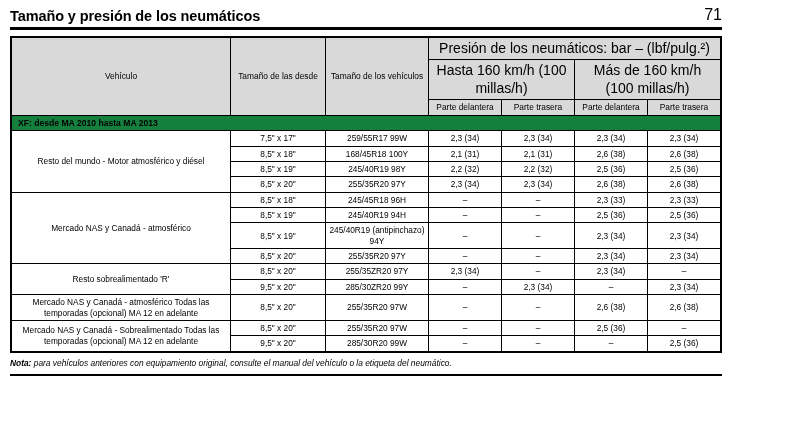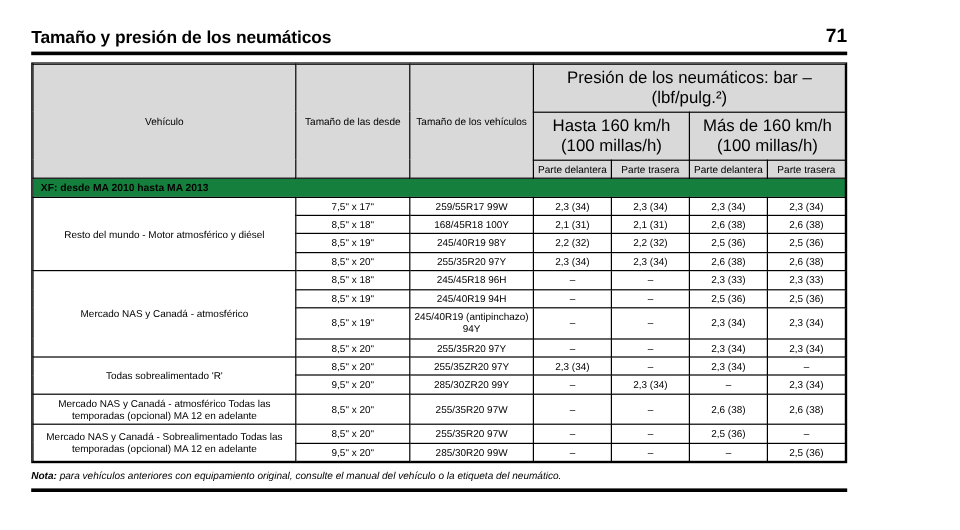--- a/index.html
+++ b/index.html
@@ -12,37 +12,37 @@
     width: 800px;
     height: 442px;
     overflow: hidden;
     color: #000;
   }
   .page {
     position: relative;
     width: 732px;
     height: 442px;
     box-sizing: border-box;
-    padding: 16px;
+    padding: 0;
   }
   
   .page-header {
     display: flex;
     align-items: flex-end;
     justify-content: space-between;
     padding: 6px 10px 3px 10px;
   }
   .page-title {
     font-size: 14.5px;
     font-weight: bold;
     letter-spacing: -0.1px;
   }
   .page-number {
     font-size: 16px;
-    font-weight: bold;
+    font-weight: normal;
   }
   .header-rule {
     height: 2.5px;
     background: #000;
     margin: 0 10px 0 10px;
   }
   
   .table-wrap {
     margin: 6px 10px 0 10px;
     border: 1px solid #000;
@@ -195,21 +195,21 @@
           </tr>
           <tr>
             <td>8,5" x 20"</td>
             <td>255/35R20 97Y</td>
             <td class="dash">–</td>
             <td class="dash">–</td>
             <td class="dash">2,3 (34)</td>
             <td class="dash">2,3 (34)</td>
           </tr>
           <tr>
-            <td class="vehicle-cell" rowspan="2">Todas sobrealimentado 'R'</td>
+            <td class="vehicle-cell" rowspan="2">Resto sobrealimentado 'R'</td>
             <td>8,5" x 20"</td>
             <td>255/35ZR20 97Y</td>
             <td class="dash">2,3 (34)</td>
             <td class="dash">–</td>
             <td class="dash">2,3 (34)</td>
             <td class="dash">–</td>
           </tr>
           <tr>
             <td>9,5" x 20"</td>
             <td>285/30ZR20 99Y</td>

